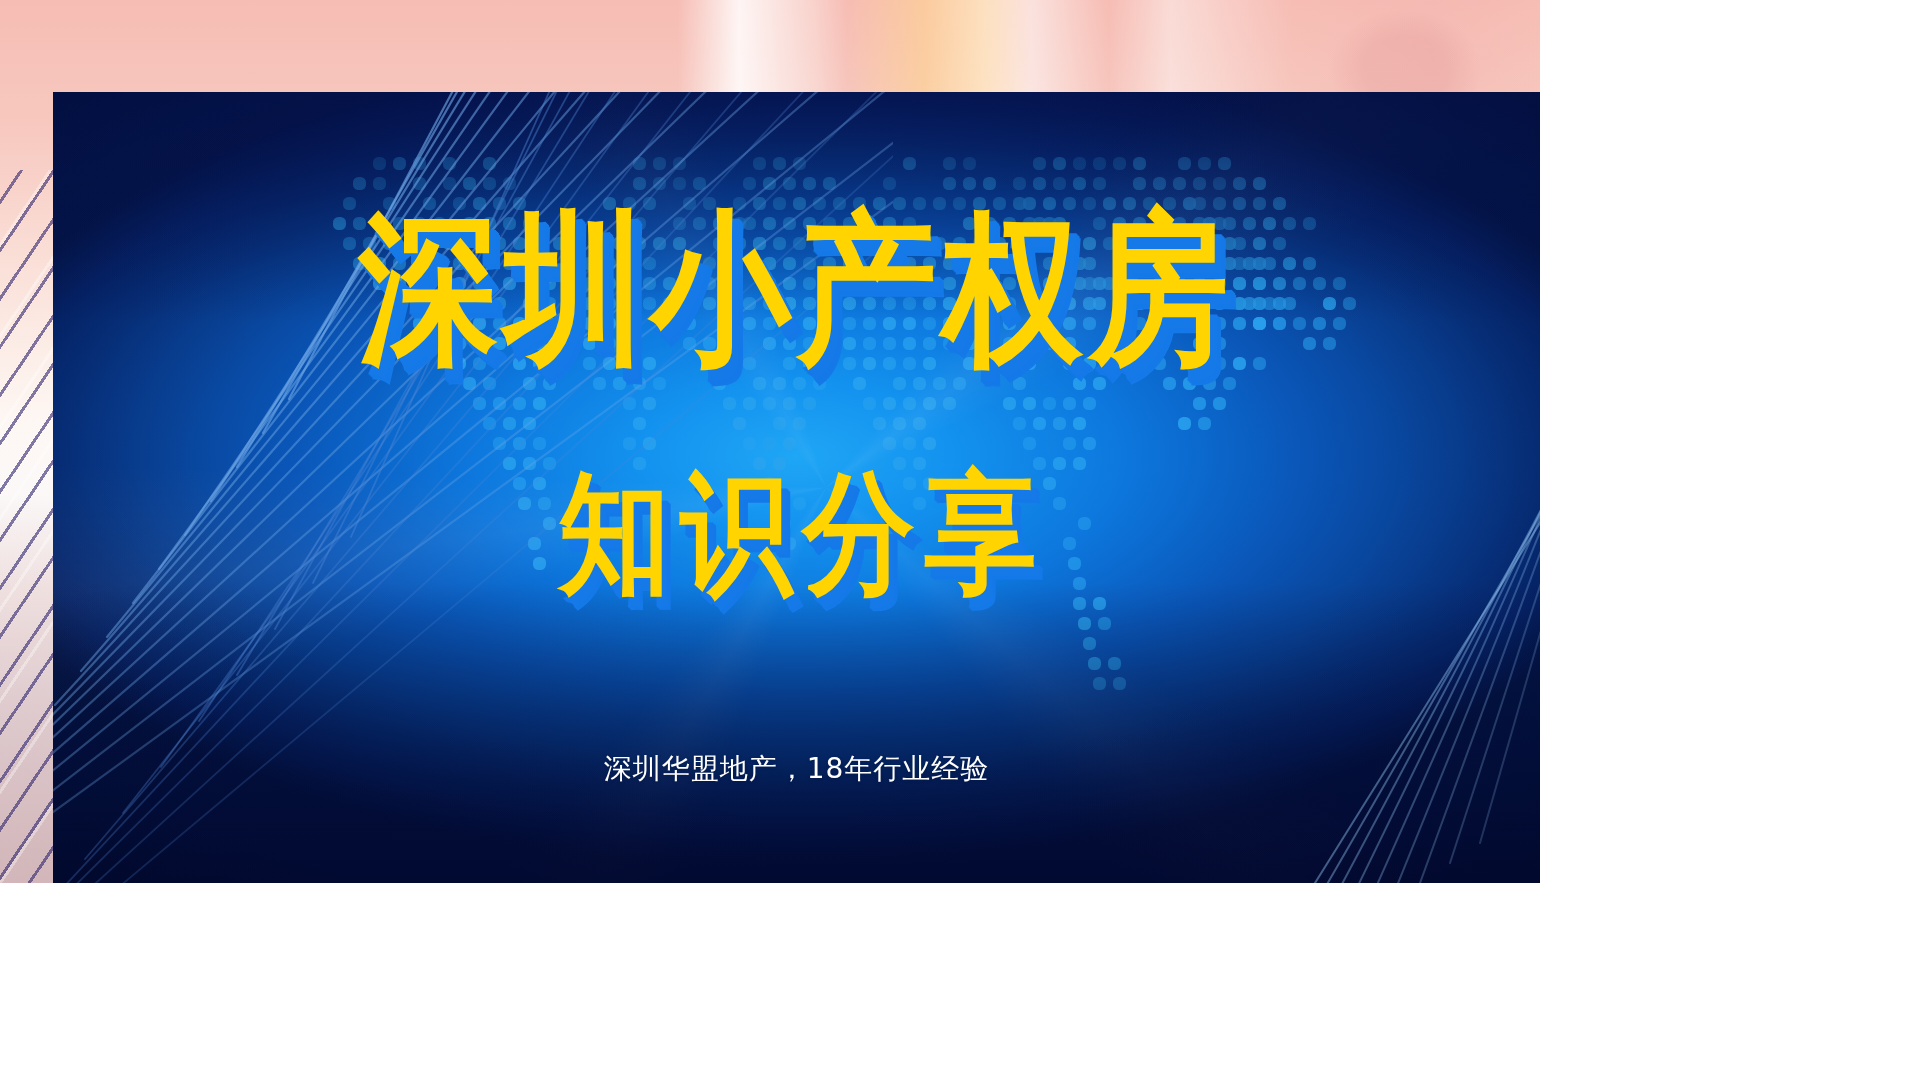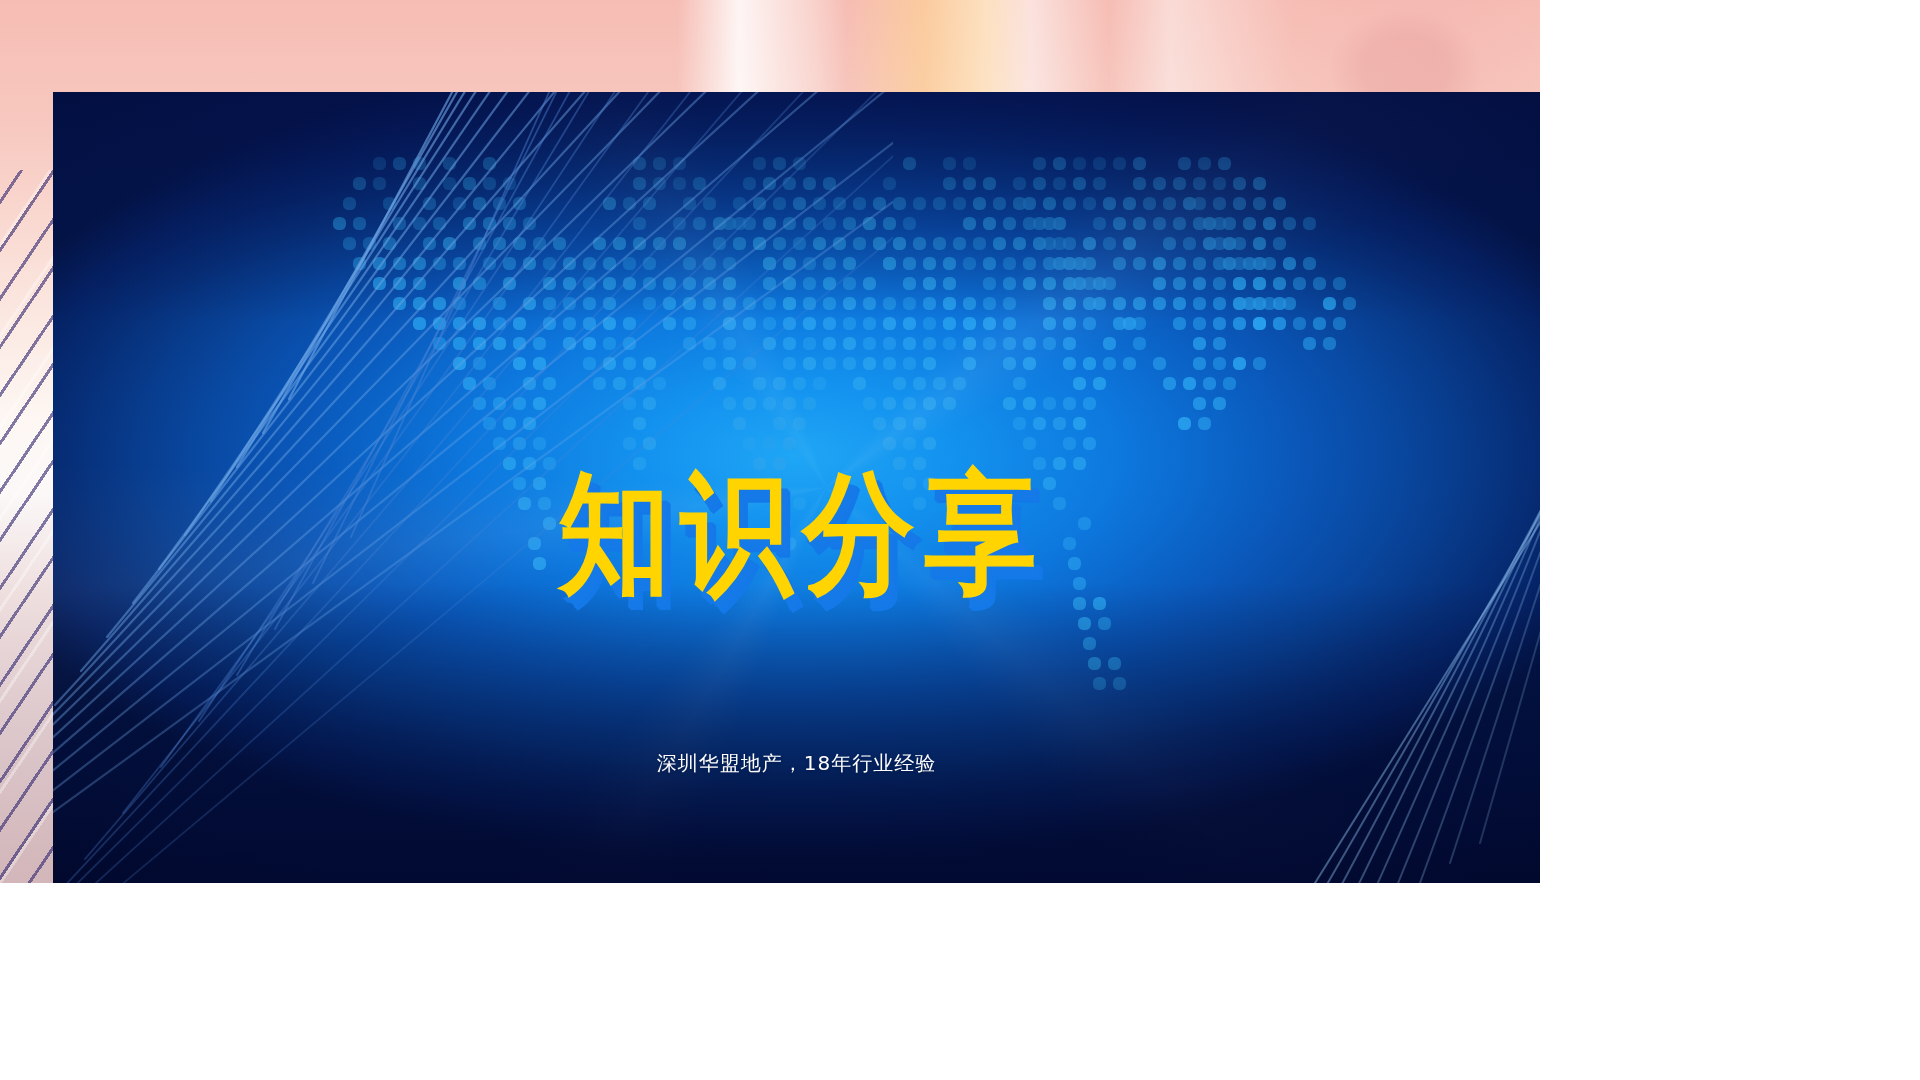--- a/index.html
+++ b/index.html
@@ -222,21 +222,21 @@
   
   #subtitle {
     position: absolute;
     left: 0; right: 0;
     top: 658px;
     text-align: center;
     z-index: 6;
   }
   #subtitle .sub-text {
     font-family: "DejaVu Sans", "Liberation Sans", sans-serif;
-    font-size: 20px;
+    font-size: 28px;
     font-weight: 400;
     color: #ffffff;
     letter-spacing: 1px;
     white-space: nowrap;
     text-shadow: 0 1px 3px rgba(0,20,60,0.45);
   }
 </style>
 </head>
 <body>
 
@@ -877,20 +877,23 @@
         <line x1="170" y1="600" x2="620.0000000000001" y2="-179.4228634059947" stroke="#8ec0ef" stroke-width="2" opacity="0.421"></line>
         <line x1="200" y1="580" x2="622.5244065073018" y2="-214.65283357303417" stroke="#8ec0ef" stroke-width="2" opacity="0.393"></line>
         <line x1="230" y1="560" x2="624.5340321101697" y2="-248.9146416692504" stroke="#8ec0ef" stroke-width="2" opacity="0.364"></line>
         <line x1="260" y1="540" x2="626.0629787682202" y2="-282.1909118783408" stroke="#8ec0ef" stroke-width="2" opacity="0.335"></line>
         <line x1="290" y1="520" x2="627.1459340743207" y2="-314.46546911010864" stroke="#8ec0ef" stroke-width="2" opacity="0.306"></line>
         <line x1="320" y1="500" x2="627.8181289931019" y2="-345.7233587073175" stroke="#8ec0ef" stroke-width="2" opacity="0.277"></line>
         <line x1="350" y1="480" x2="628.1152949374527" y2="-375.95086466563816" stroke="#8ec0ef" stroke-width="2" opacity="0.249"></line>
         <line x1="380" y1="460" x2="628.0736202352992" y2="-405.13552634448706" stroke="#8ec0ef" stroke-width="2" opacity="0.220"></line>
       </svg>
 
+    <div class="title-wrap" id="title-line1">
+      <span class="title-text">深圳小产权房</span>
+    </div>
 
     <div class="title-wrap" id="title-line2">
       <span class="title-text">知识分享</span>
     </div>
 
     <div id="subtitle">
       <span class="sub-text">深圳华盟地产，18年行业经验</span>
     </div>
 
   </div>

